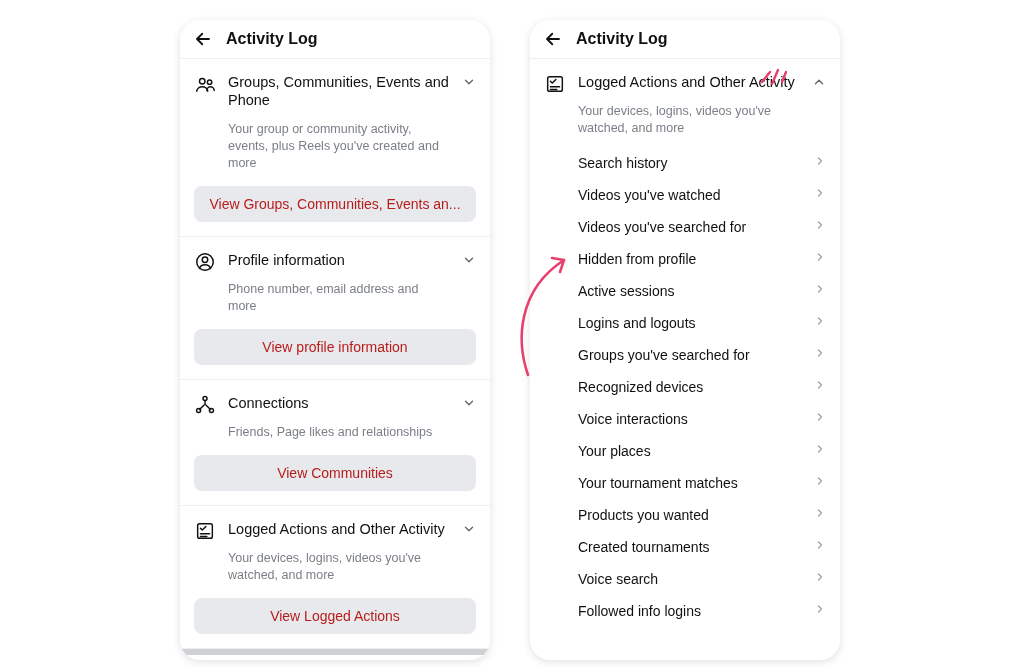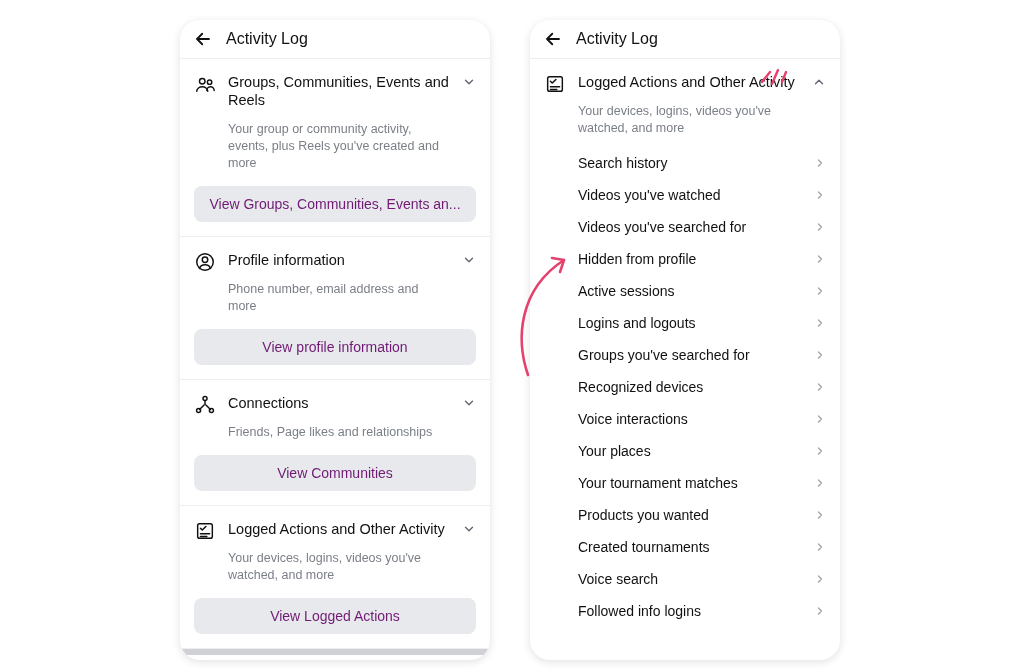--- a/index.html
+++ b/index.html
@@ -2,35 +2,35 @@
 <html><head>
 <meta charset="utf-8">
 <style>
   html,body{margin:0;padding:0;font-family:-apple-system,BlinkMacSystemFont,"Segoe UI",Helvetica,Arial,sans-serif;background:#fff;color:#1c1e21}
   .stage{width:1024px;height:672px;position:relative;background:#fff}
   .phone{position:absolute;width:310px;background:#fff;border-radius:20px;box-shadow:0 2px 8px rgba(0,0,0,.12);overflow:hidden;display:flex;flex-direction:column}
   .phone.left{left:180px;top:20px;height:640px}
   .phone.right{left:530px;top:20px;height:640px}
   .titlebar{display:flex;align-items:center;gap:14px;padding:10px 14px;border-bottom:1px solid #eceef0}
   .titlebar .back{width:18px;height:18px;display:flex;align-items:center;justify-content:center}
-  .titlebar .title{font-size:16px;font-weight:400;color:#111}
+  .titlebar .title{font-size:16px;font-weight:700;color:#111}
   .scroll{flex:1;overflow:hidden}
   .section{padding:10px 14px 0 14px;border-bottom:1px solid #eceef0}
   .section:last-child{border-bottom:none}
   .section-head{display:flex;align-items:flex-start;gap:12px;padding:4px 0 10px 0}
   .section-icon{width:22px;height:22px;flex:0 0 auto;display:flex;align-items:center;justify-content:center}
   .section-text{flex:1}
   .section-title{font-size:14.5px;color:#111;line-height:1.25}
   .section-sub{font-size:12.5px;color:#7a7f87;line-height:1.35;margin-top:12px}
   .chev{flex:0 0 auto;display:flex;align-items:center;justify-content:center;color:#606770;padding-top:2px}
-  .pillbtn{display:block;width:100%;background:#e7e9ec;border:none;border-radius:8px;padding:10px 12px;font-size:14px;color:#701a75;margin:4px 0 14px 0;text-align:center;white-space:nowrap;overflow:hidden;text-overflow:ellipsis;cursor:pointer}
+  .pillbtn{display:block;width:100%;background:#e7e9ec;border:none;border-radius:8px;padding:10px 12px;font-size:14px;color:#b91c1c;margin:4px 0 14px 0;text-align:center;white-space:nowrap;overflow:hidden;text-overflow:ellipsis;cursor:pointer}
   .dark-divider{height:6px;background:#cfd1d5;margin:0}
   .footer-area{padding:12px 14px 14px 14px}
   .list{display:flex;flex-direction:column}
-  .list-item{display:flex;align-items:center;justify-content:space-between;padding:8px 0;cursor:pointer}
+  .list-item{display:flex;align-items:flex-start;justify-content:space-between;padding:8px 0;cursor:pointer}
   .list-item .item-label{font-size:14px;color:#111}
   .right-scroll{padding:4px 14px 0 14px}
   .right-head{display:flex;align-items:flex-start;gap:12px;padding:10px 0 10px 0}
   .sublist{padding-left:34px}
   
   svg{display:block}
   .row-chev svg{color:#9da2aa}
   
   .anno{position:absolute;pointer-events:none}
 </style>
@@ -56,21 +56,21 @@
         <div class="section-head">
           <span class="section-icon">
             <svg width="22" height="22" viewBox="0 0 24 24" fill="none" stroke="#111" stroke-width="1.6" stroke-linecap="round" stroke-linejoin="round">
                 <circle cx="9" cy="9" r="3"></circle>
                 <circle cx="17" cy="10" r="2.4"></circle>
                 <path d="M3 20c0-3 3-5 6-5s6 2 6 5"></path>
                 <path d="M14 19c0-2.2 2-4 4-4s4 1.8 4 4"></path>
               </svg>
           </span>
           <div class="section-text">
-            <div class="section-title">Groups, Communities, Events and Reels</div>
+            <div class="section-title">Groups, Communities, Events and Phone</div>
             <div class="section-sub">Your group or community activity, events, plus Reels you've created and more</div>
           </div>
           <span class="chev">
             <svg width="14" height="14" viewBox="0 0 24 24" fill="none" stroke="#606770" stroke-width="2.4" stroke-linecap="round" stroke-linejoin="round">
                 <polyline points="6 9 12 15 18 9"></polyline>
               </svg>
           </span>
         </div>
         <button class="pillbtn">View Groups, Communities, Events an...</button>
       </div>

